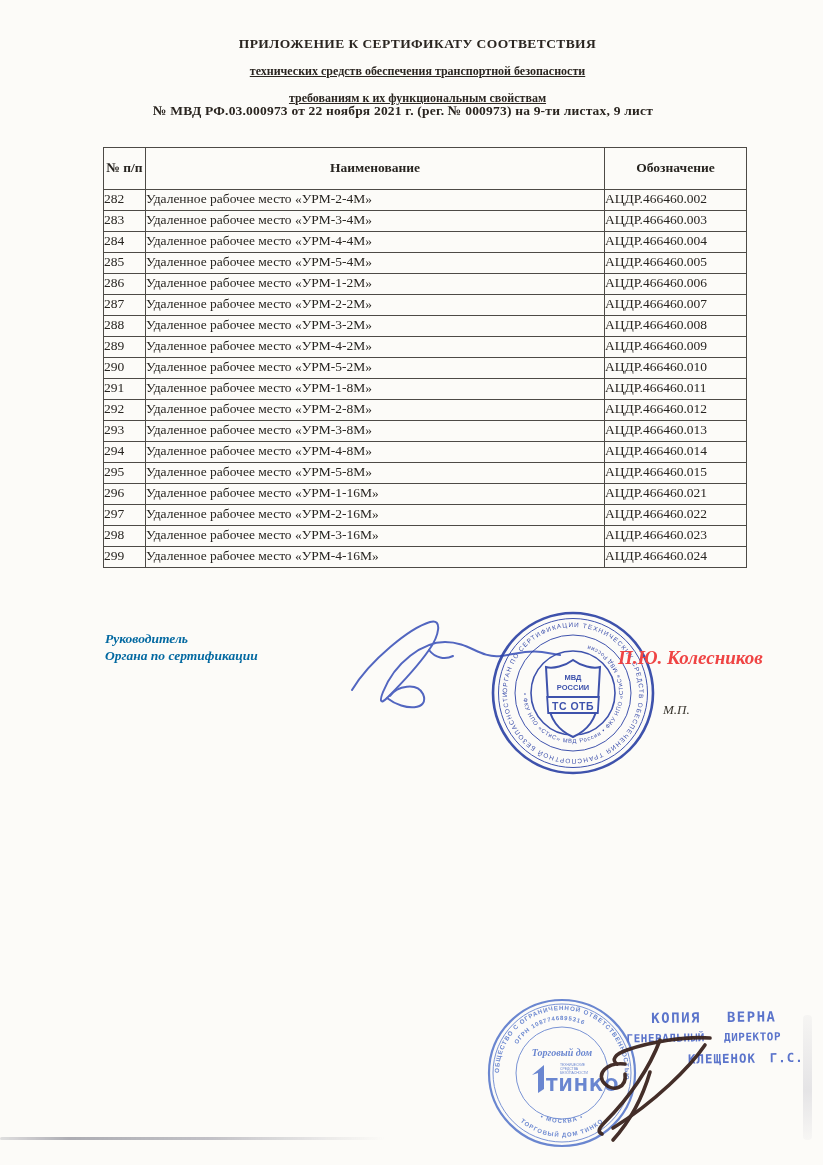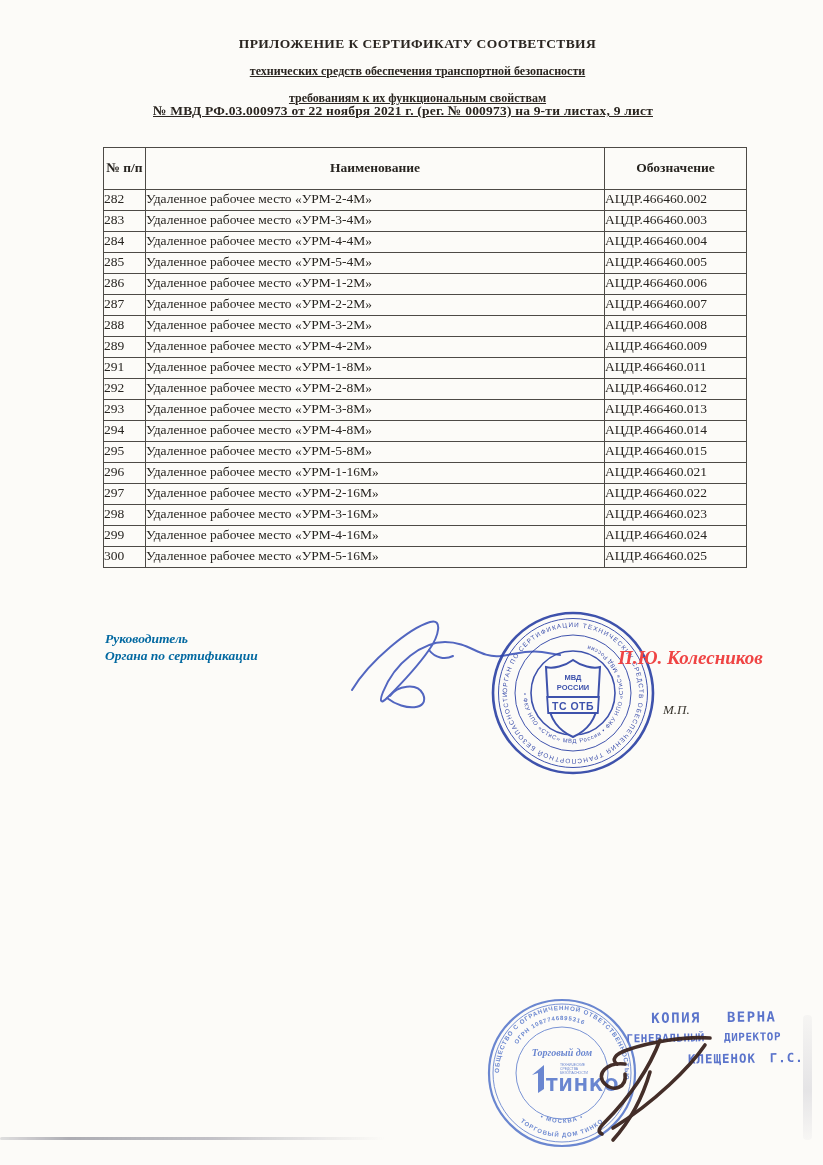--- a/index.html
+++ b/index.html
@@ -7,21 +7,21 @@
     position:relative;width:823px;height:1165px;margin:0 auto;
     background:#fcfbf8;overflow:hidden;
     font-family:"Liberation Serif", serif;color:#272420;
   }
   
   .title-block{position:absolute;top:36px;left:6px;width:823px;text-align:center;}
   .title-main{font-size:13.5px;font-weight:bold;letter-spacing:.4px;color:#2a2520;}
   .title-sub{font-size:12px;font-weight:bold;margin-top:12px;color:#2a2520;text-decoration:underline;}
   .reg-line{
     position:absolute;top:103px;left:0;width:806px;text-align:center;
-    font-size:13.5px;font-weight:bold;color:#2a2520;letter-spacing:.2px;text-decoration:underline;
+    font-size:13.5px;font-weight:bold;color:#2a2520;letter-spacing:.2px;
   }
   
   table.cert{
     position:absolute;left:103px;top:147px;width:643px;
     border-collapse:collapse;table-layout:fixed;
   }
   table.cert th, table.cert td{
     border:1px solid #4d4a46;font-size:13.5px;line-height:1.05;
     padding:0 0 1px 0;overflow:hidden;white-space:nowrap;
   }
@@ -133,20 +133,25 @@
         <td class="td-num">288</td>
         <td class="td-name">Удаленное рабочее место «УРМ-3-2М»</td>
         <td class="td-code">АЦДР.466460.008</td>
       </tr>
         <tr>
         <td class="td-num">289</td>
         <td class="td-name">Удаленное рабочее место «УРМ-4-2М»</td>
         <td class="td-code">АЦДР.466460.009</td>
       </tr>
         <tr>
+        <td class="td-num">290</td>
+        <td class="td-name">Удаленное рабочее место «УРМ-5-2М»</td>
+        <td class="td-code">АЦДР.466460.010</td>
+      </tr>
+        <tr>
         <td class="td-num">291</td>
         <td class="td-name">Удаленное рабочее место «УРМ-1-8М»</td>
         <td class="td-code">АЦДР.466460.011</td>
       </tr>
         <tr>
         <td class="td-num">292</td>
         <td class="td-name">Удаленное рабочее место «УРМ-2-8М»</td>
         <td class="td-code">АЦДР.466460.012</td>
       </tr>
         <tr>
@@ -176,25 +181,20 @@
       </tr>
         <tr>
         <td class="td-num">298</td>
         <td class="td-name">Удаленное рабочее место «УРМ-3-16М»</td>
         <td class="td-code">АЦДР.466460.023</td>
       </tr>
         <tr>
         <td class="td-num">299</td>
         <td class="td-name">Удаленное рабочее место «УРМ-4-16М»</td>
         <td class="td-code">АЦДР.466460.024</td>
-      </tr>
-        <tr>
-        <td class="td-num">300</td>
-        <td class="td-name">Удаленное рабочее место «УРМ-5-16М»</td>
-        <td class="td-code">АЦДР.466460.025</td>
       </tr>
       </tbody>
   </table>
 
   <div class="role-label">
     <div>Руководитель</div>
     <div>Органа по сертификации</div>
   </div>
 
   <svg class="sig-blue" width="250" height="125" viewBox="0 0 250 125">

